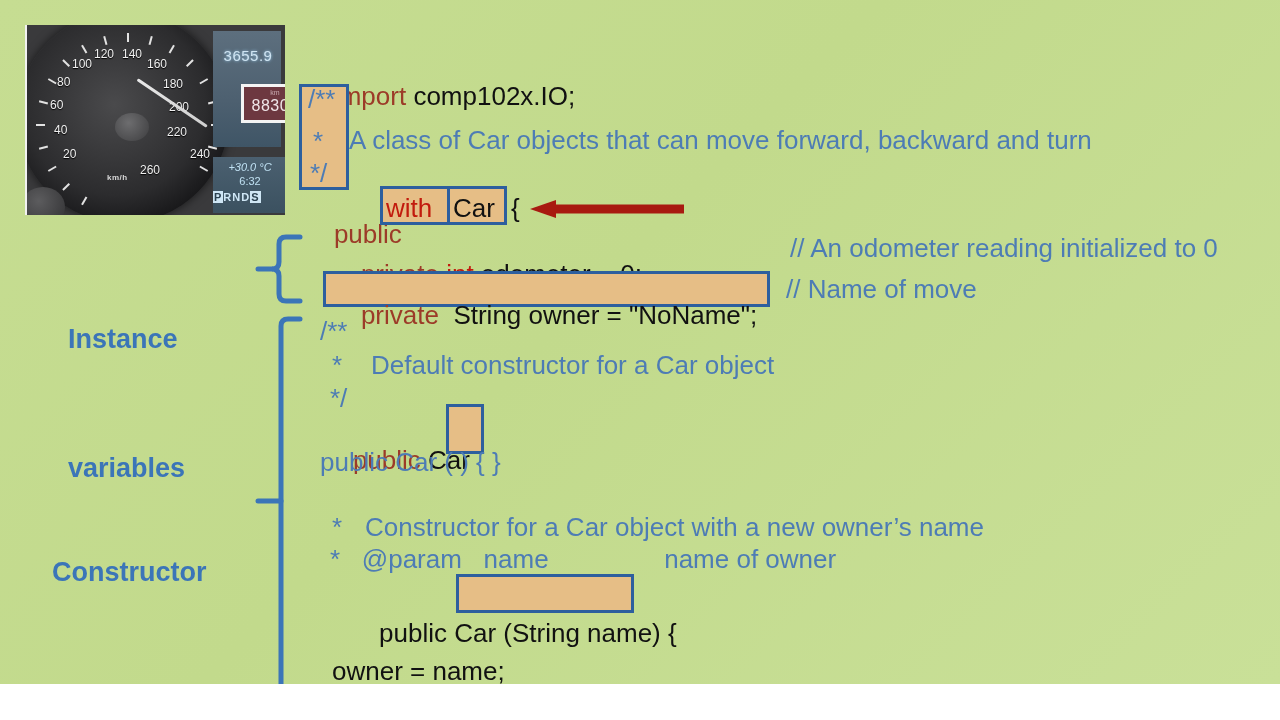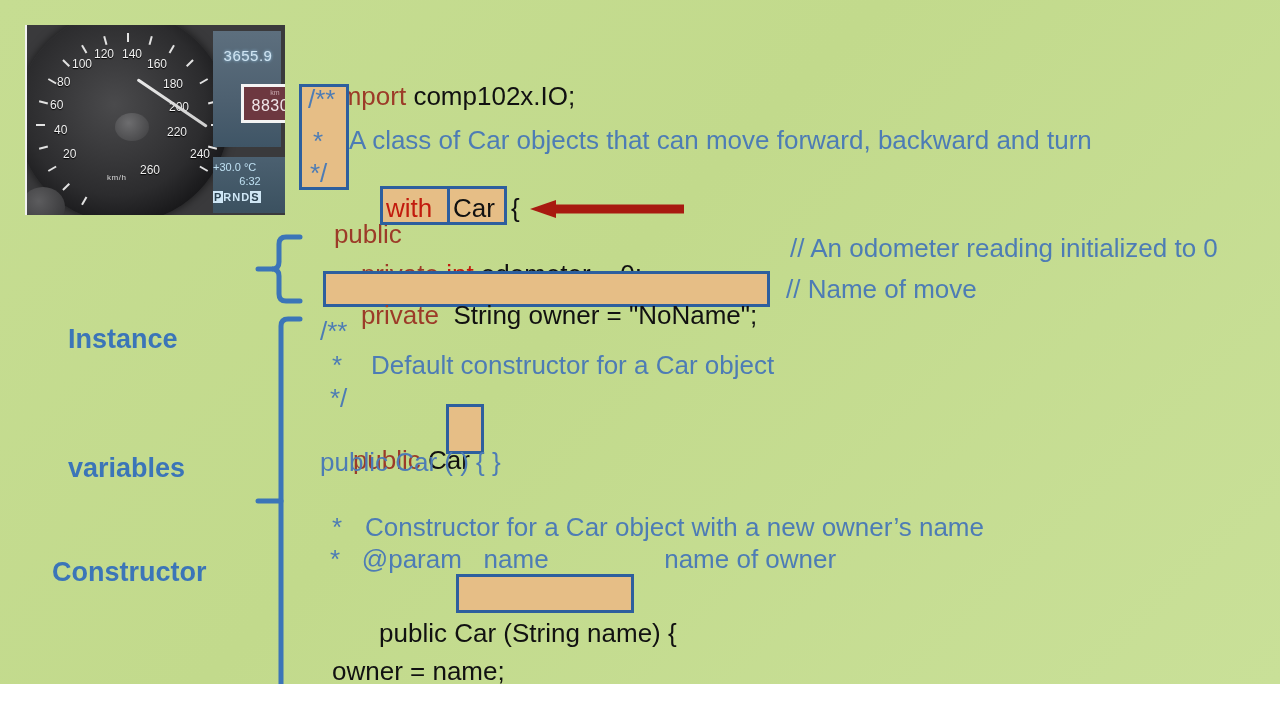--- a/index.html
+++ b/index.html
@@ -31,34 +31,34 @@
     background:linear-gradient(90deg,#e8e8e8,#d0d0d0);
     transform-origin:100% 50%;transform:rotate(34deg);
     border-radius:2px;
   }
   #dash .hub{
     position:absolute;left:88px;top:88px;width:34px;height:28px;border-radius:50%;
     background:radial-gradient(circle at 40% 35%,#6d6d6f,#3d3d3f);
   }
   .tickn{position:absolute;color:#efefef;font-size:12px;font-family:"Liberation Sans",sans-serif;text-shadow:0 1px 1px #000;}
   .tick{position:absolute;width:2px;height:9px;background:#e2e2e2;transform-origin:50% 92px;}
-  #dash .kmh{position:absolute;left:80px;top:148px;color:#d8d8d8;font-size:8px;letter-spacing:.5px;}
+  #dash .kmh{position:absolute;left:80px;top:148px;color:#d8d8d8;font-size:8px;letter-spacing:.5px;font-weight:bold;}
   #dash .lcd{
     position:absolute;left:186px;top:6px;width:68px;height:116px;
     background:linear-gradient(180deg,#5d6f7e,#4d6070 60%,#3f5566);
   }
   #dash .trip{position:absolute;left:188px;top:22px;width:66px;text-align:center;color:#cfe4f2;font-size:15px;letter-spacing:.5px;text-shadow:0 0 3px #9fd0ef;}
   #dash .odobox{
     position:absolute;left:214px;top:59px;width:68px;height:39px;
     background:#6d3840;border:3px solid #f4f4f4;box-sizing:border-box;
   }
   #dash .odolbl{position:absolute;left:0;top:2px;width:100%;text-align:center;color:#c9aab0;font-size:7px;}
   #dash .odoval{position:absolute;left:0;top:10px;width:100%;text-align:center;color:#f0e6e8;font-size:16px;letter-spacing:.5px;}
   #dash .lcd2{position:absolute;left:186px;top:132px;width:74px;height:56px;background:linear-gradient(180deg,#4b6070,#3b5160);}
-  #dash .temp{position:absolute;left:186px;top:136px;width:74px;color:#bfe0f2;font-size:11px;}
+  #dash .temp{position:absolute;left:186px;top:136px;width:74px;text-align:center;color:#bfe0f2;font-size:11px;font-style:italic;}
   #dash .clock{position:absolute;left:186px;top:150px;width:74px;text-align:center;color:#bfe0f2;font-size:11px;}
   #dash .gears{position:absolute;left:186px;top:166px;width:74px;text-align:left;color:#cfe6f5;font-size:11px;letter-spacing:1px;font-weight:bold;}
   #dash .gears b{background:#cfe6f5;color:#2b4150;padding:0 1px;}
   #dash .lknob{position:absolute;left:-6px;top:162px;width:44px;height:40px;border-radius:50%;background:radial-gradient(circle at 40% 35%,#5c5c5e,#303032);}
 
   
   .line{position:absolute;white-space:pre;font-family:"Liberation Sans",sans-serif;font-size:26px;line-height:26px;color:#1a1a1a;}
   .kw{color:#c21b0e;}
   .kwd{color:#9c3b28;}
   .cmt{color:#4d7cb5;}

